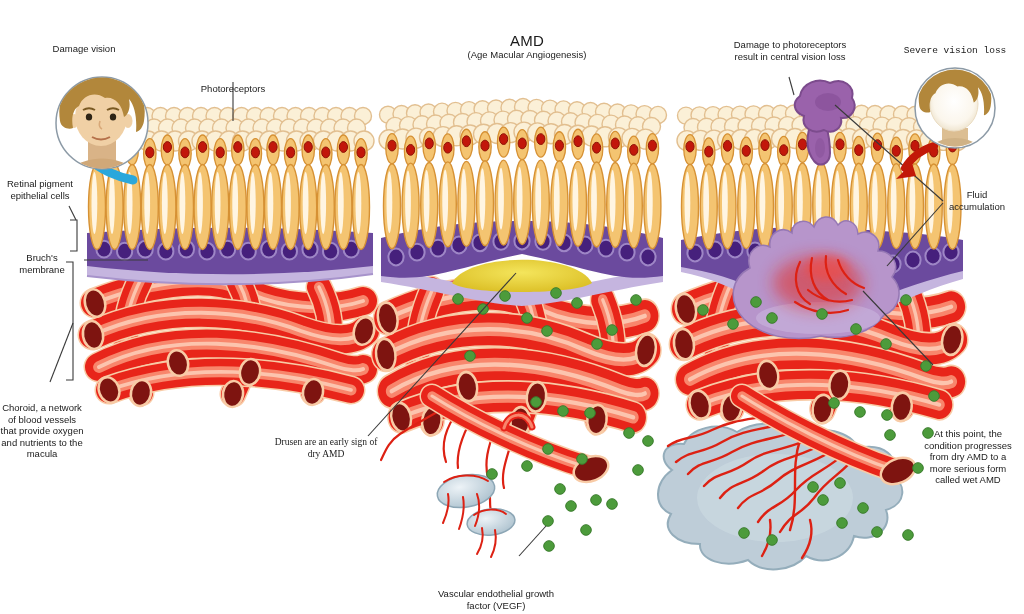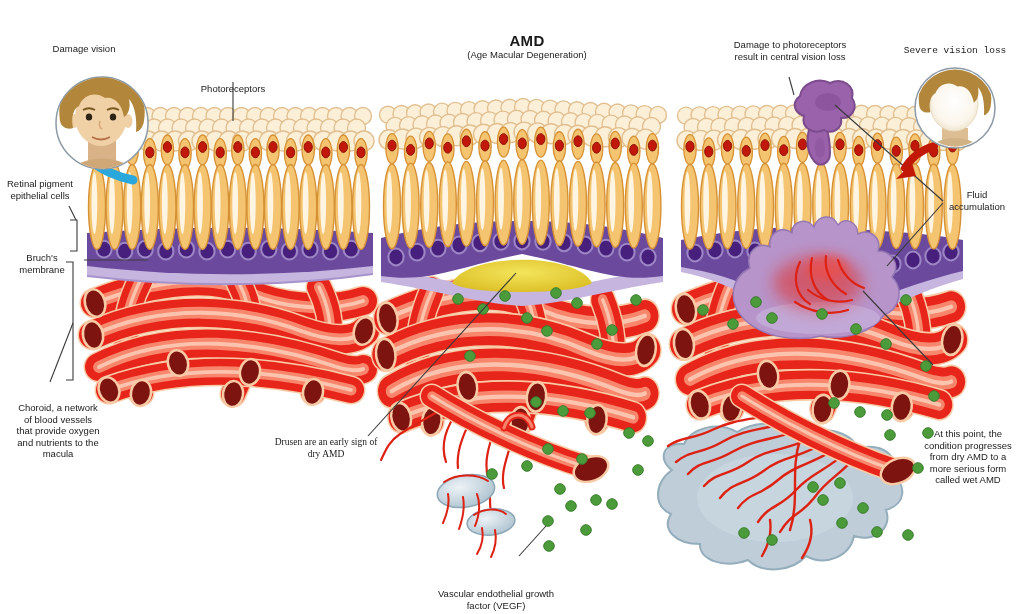--- a/index.html
+++ b/index.html
@@ -1,20 +1,20 @@
 <!DOCTYPE html>
 <html style="--c-text: #1a1a1a; --c-line: #3a3a3a; --c-cream: #FBF0D7; --c-cream-stroke: #E2BF90; --c-gold: #F4C471; --c-gold-stroke: #D69134; --c-gold-highlight: #FFF8E8; --c-receptor-red: #C2170B; --c-receptor-red-stroke: #8E1206; --c-purple: #6B4A9E; --c-purple-dark: #46207C; --c-purple-ring: #9E86C6; --c-lavender: #C5B5DF; --c-vessel-red: #E8251A; --c-vessel-mid: #F8866C; --c-vessel-light: #FCC4AE; --c-vessel-outline: #F8CBA6; --c-vessel-end: #7E1410; --c-green: #4C9B3B; --c-green-stroke: #3B7D2D; --c-drusen-yellow: #E8D03A; --c-blob-purple: #9A62AB; --c-blob-stroke: #7C4B8D; --c-dome-purple: #B795CB; --c-dome-glow: #E62114; --c-capillary: #DD2113; --c-pool-fill: #BECDD8; --c-pool-stroke: #94ADBB; --c-pod-stroke: #8CA6B5; --c-skin: #F0D0A5; --c-hair: #B2873B; --c-neck: #D9B387; --c-arrow-blue: #2AA7DB; --c-arrow-red: #C21808;"><head>
 <meta charset="utf-8">
 <style>
   html,body{margin:0;padding:0;background:#fff;}
   .stage{position:relative;width:1024px;height:614px;background:#fff;overflow:hidden;
          font-family:"Liberation Sans",sans-serif;color:var(--c-text,#1a1a1a);}
   #art{position:absolute;left:0;top:0;}
   .lbl{position:absolute;font-size:9.5px;line-height:11.5px;text-align:center;color:var(--c-text,#1a1a1a);}
-  .title-main{font-size:15px;font-weight:bold;line-height:16px;letter-spacing:.3px;}
+  .title-main{font-size:15px;font-weight:normal;line-height:16px;letter-spacing:.3px;}
   .title-sub{font-size:9.5px;line-height:11px;}
 </style>
 </head>
 <body>
 
 <div class="stage">
 
 <svg id="art" width="1024" height="614" viewBox="0 0 1024 614">
   <defs>
     <radialGradient id="gradFaceFade" cx="50%" cy="45%" r="60%">
@@ -692,25 +692,25 @@
           <ellipse cx="954" cy="104" rx="24" ry="27" fill="url(#gradFaceFade)" stroke="#EADCC2" stroke-width="1"></ellipse>
           <use href="#hairShape" fill="#B2873B" transform="translate(955,106) scale(0.85) translate(-102,-121)"></use>
         </g>
       </g>
 </svg>
 
 <div class="lbl" style="left:26px;top:43px;width:116px;">Damage vision</div>
 <div class="lbl" style="left:173px;top:67px;width:120px;margin-top:16px;">Photoreceptors</div>
 <div class="lbl" style="left:427px;top:33px;width:200px;">
   <div class="title-main">AMD</div>
-  <div class="title-sub">(Age Macular Degeneration)</div>
+  <div class="title-sub">(Age Macular Angiogenesis)</div>
 </div>
 <div class="lbl" style="left:731px;top:39px;width:118px;">Damage to photoreceptors result in central vision loss</div>
 <div class="lbl" style="left:899px;top:45px;width:112px;font-family:Liberation Mono, monospace;">Severe vision loss</div>
 <div class="lbl" style="left:2px;top:178px;width:76px;">Retinal pigment epithelial cells</div>
 <div class="lbl" style="left:6px;top:252px;width:72px;">Bruch's membrane</div>
-<div class="lbl" style="left:0px;top:402px;width:84px;padding-left:16px;">Choroid, a network of blood vessels that provide oxygen and nutrients to the macula</div>
+<div class="lbl" style="left:0px;top:402px;width:84px;">Choroid, a network of blood vessels that provide oxygen and nutrients to the macula</div>
 <div class="lbl" style="left:938px;top:189px;width:78px;">Fluid accumulation</div>
 <div class="lbl" style="left:272px;top:437px;width:108px;font-family:Liberation Serif, serif;">Drusen are an early sign of dry AMD</div>
 <div class="lbl" style="left:430px;top:560px;width:132px;margin-top:28px;">Vascular endothelial growth factor (VEGF)</div>
 <div class="lbl" style="left:918px;top:428px;width:100px;">At this point, the condition progresses from dry AMD to a more serious form called wet AMD</div>
 
 </div>
 
 </body></html>

